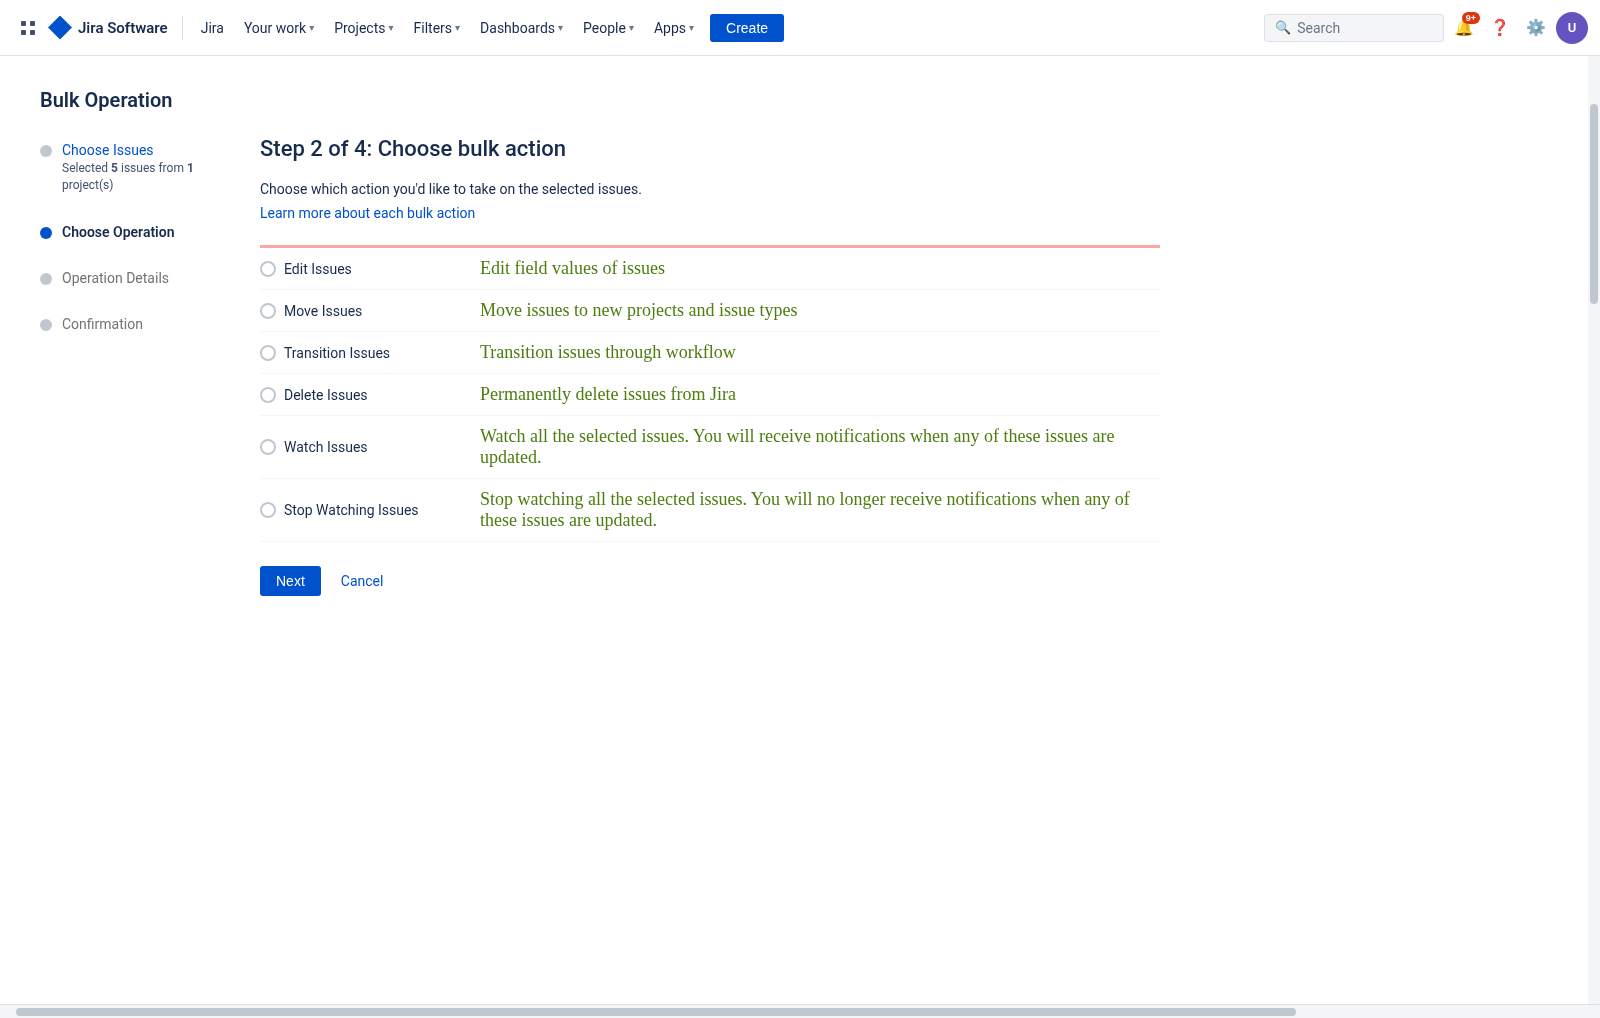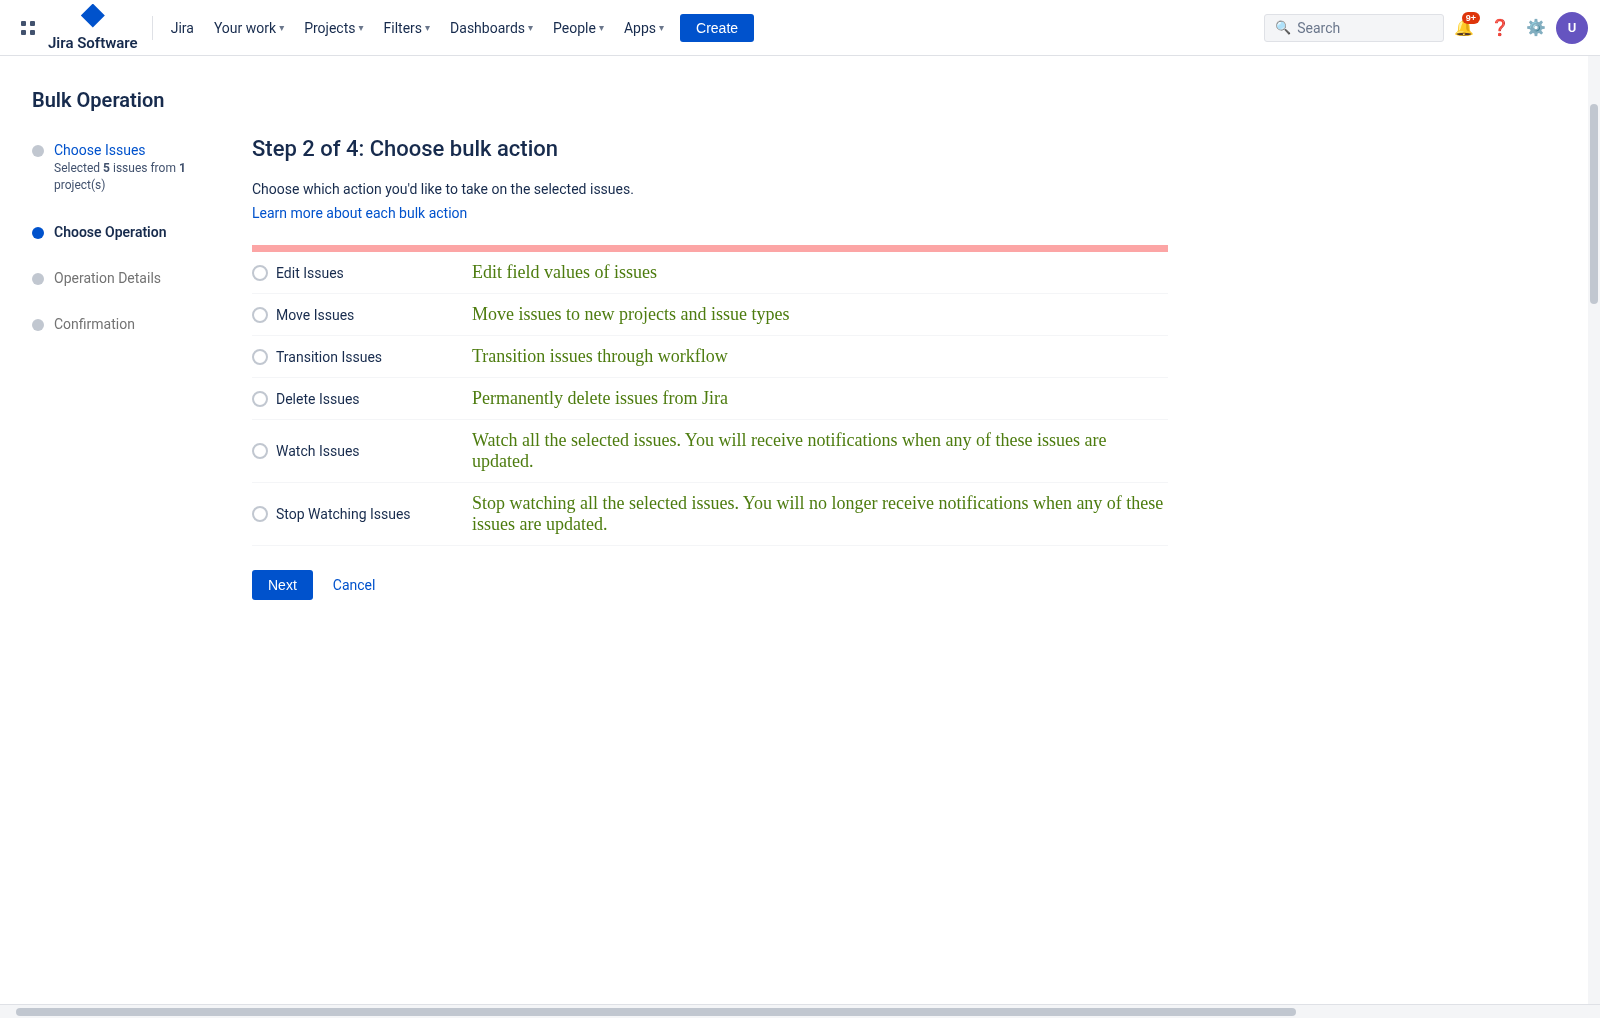--- a/index.html
+++ b/index.html
@@ -24,21 +24,20 @@
       cursor: pointer; border-radius: 4px;
       color: #42526e;
       flex-shrink: 0;
     }
     .nav-logo {
       display: flex; align-items: center; gap: 6px;
       text-decoration: none; color: #172b4d;
       font-weight: 600; font-size: 15px;
       margin-right: 4px;
       flex-shrink: 0;
-      flex-direction: column;
     }
     .nav-logo-diamond {
       width: 24px; height: 24px;
       background: #0052cc;
       clip-path: polygon(50% 0%, 100% 50%, 50% 100%, 0% 50%);
       flex-shrink: 0;
     }
     .nav-divider {
       width: 1px; height: 24px;
       background: #dfe1e6;
@@ -111,21 +110,21 @@
       color: #fff;
       font-weight: 600;
       font-size: 13px;
       cursor: pointer;
       overflow: hidden;
     }
 
     
     .main-layout {
       display: flex;
-      padding: 32px 32px;
+      padding: 32px 40px;
       gap: 40px;
       max-width: 1200px;
     }
 
     
     .sidebar {
       width: 180px;
       flex-shrink: 0;
     }
     .sidebar-title {
@@ -202,21 +201,21 @@
       list-style: none;
       margin-bottom: 24px;
     }
     .option-row {
       display: flex;
       align-items: center;
       padding: 10px 0;
       border-bottom: 1px solid #f4f5f7;
       gap: 0;
     }
-    .option-row:first-child { border-top: 7px solid #fca5a5; }
+    .option-row:first-child { border-top: 3px solid #fca5a5; }
     .option-radio-wrap {
       display: flex;
       align-items: center;
       gap: 8px;
       min-width: 220px;
     }
     .option-radio {
       width: 16px; height: 16px;
       border: 2px solid #c1c7d0;
       border-radius: 50%;

